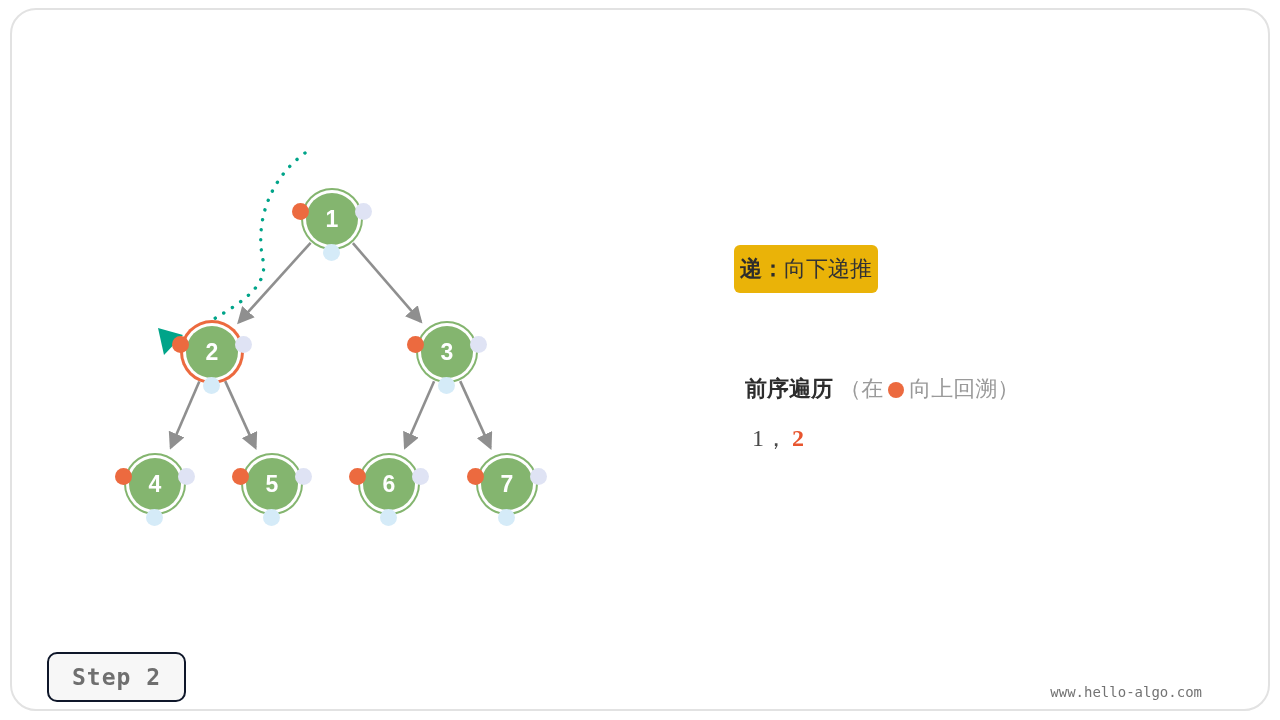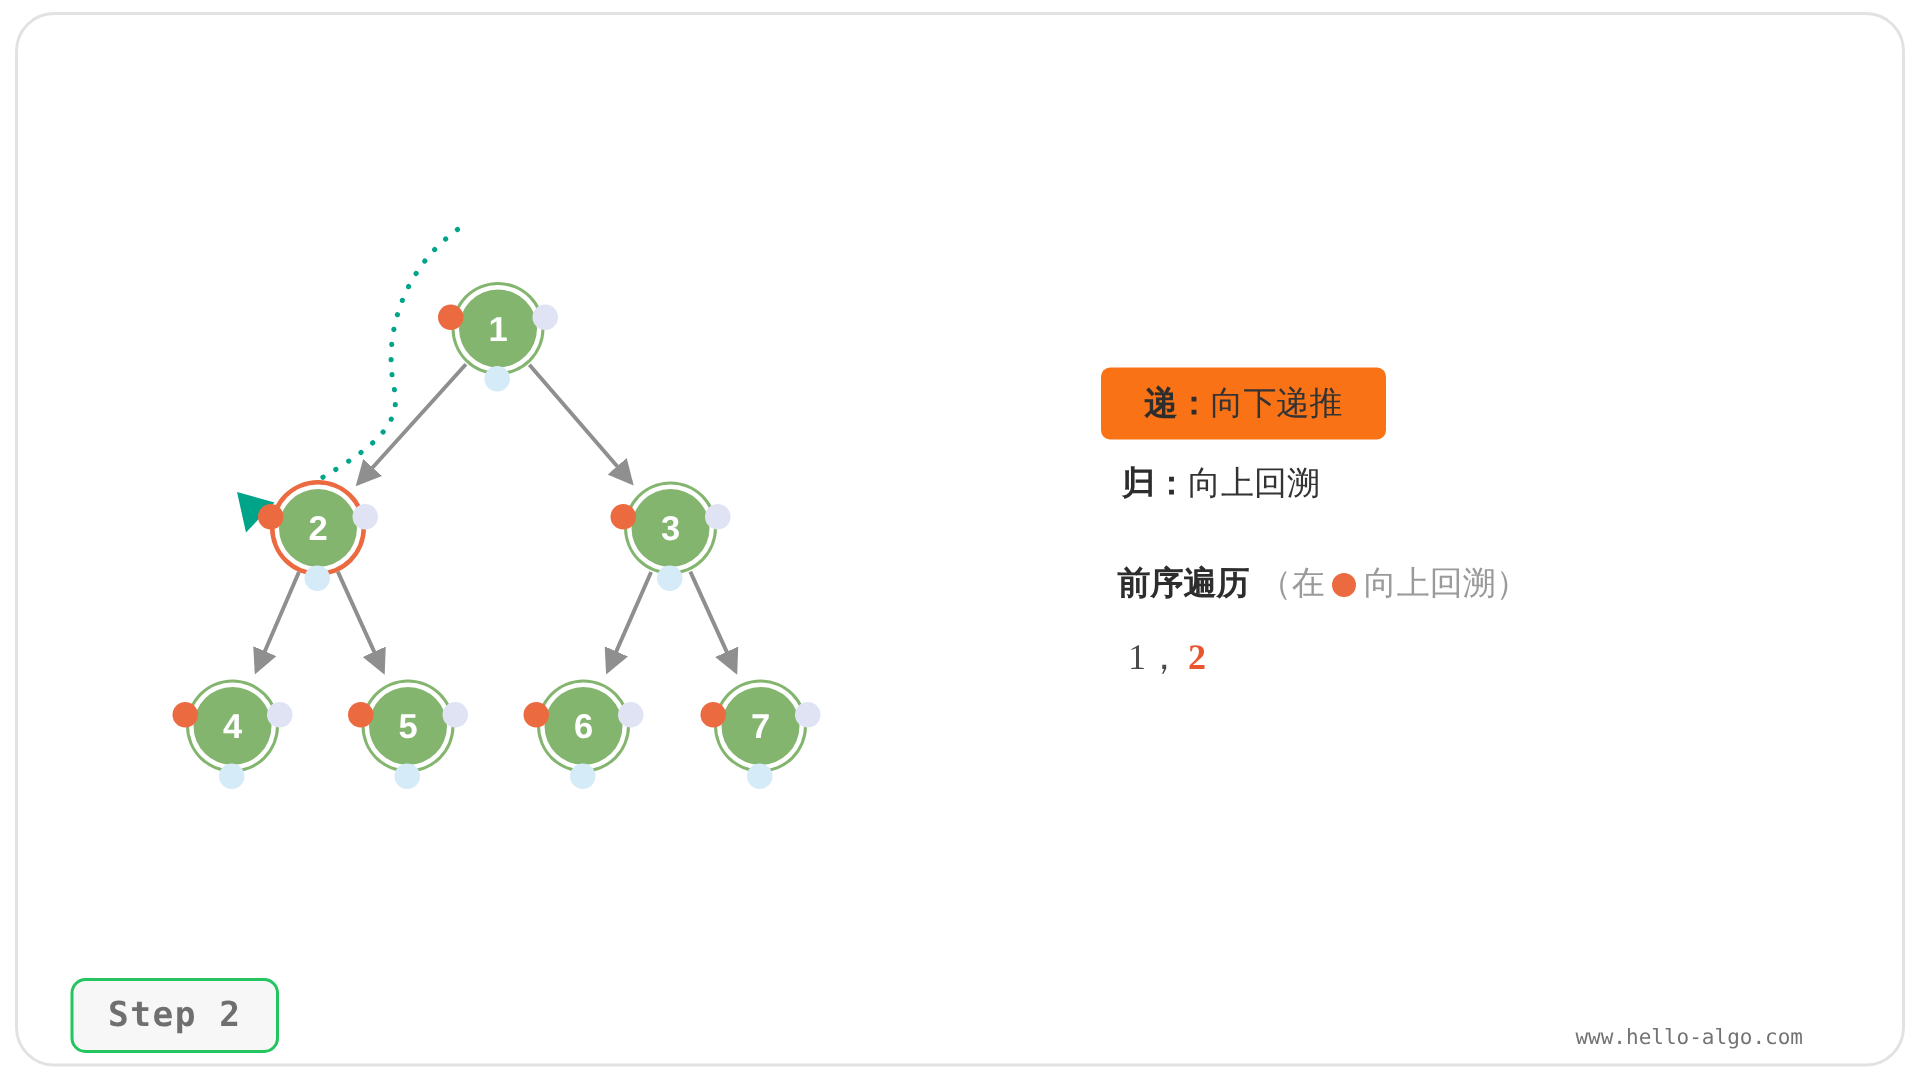--- a/index.html
+++ b/index.html
@@ -31,22 +31,22 @@
   .node.current {
     box-shadow:0 0 0 3px #ffffff, 0 0 0 6px #ec6a3f;
   }
   .dot { position:absolute; width:17px; height:17px; border-radius:50%; }
   .dot.pre  { background:#ec6a3f; left:-14px; top:10px; }
   .dot.in   { background:#dfe3f4; right:-14px; top:10px; }
   .dot.post { background:#d5ebf8; left:17px; bottom:-16px; }
   
   .legend-recurse {
     position:absolute; left:722px; top:235px;
-    background:#f97316; border-radius:6px;
-    padding:9px 29px; font-size:22px; color:#333333;
+    background:#eab308; border-radius:6px;
+    padding:9px 6px; font-size:22px; color:#333333;
   }
   .legend-return {
     position:absolute; left:736px; top:297px;
     font-size:22px; color:#333333;
   }
   .bold-cjk { font-weight:bold; color:#2d2d2d; }
   .legend-traversal {
     position:absolute; left:733px; top:364px;
     font-size:22px; color:#2d2d2d;
   }
@@ -57,21 +57,21 @@
   }
   .sequence {
     position:absolute; left:740px; top:412px;
     font-family:Liberation Serif, serif;
     font-size:24px; color:#4a4a4a;
   }
   .sequence .current-num { color:#e8552e; font-weight:bold; margin-left:4px; }
   
   .step-box {
     position:absolute; left:35px; top:642px;
-    border:2px solid #22c55e; border-radius:10px;
+    border:2px solid #0f172a; border-radius:10px;
     background:#f7f7f7;
     padding:10px 23px;
     font-family:"DejaVu Sans Mono", monospace;
     font-weight:bold; font-size:23px; color:#6f6f6f;
     letter-spacing:1px;
   }
   
   .watermark {
     position:absolute; right:66px; top:674px;
     font-family:"DejaVu Sans Mono", monospace;
@@ -149,23 +149,20 @@
       <span class="dot post"></span>
       <span>7</span>
     </div>
 
   </div>
 
   <div class="legend-recurse">
     <span class="bold-cjk">递：</span><span>向下递推</span>
   </div>
 
-  <div class="legend-return">
-    <span class="bold-cjk">归：</span><span>向上回溯</span>
-  </div>
 
   <div class="legend-traversal">
     <span class="bold-cjk">前序遍历</span>
     <span class="note">（在</span><span class="inline-dot"></span><span class="note">向上回溯）</span>
   </div>
 
   <div class="sequence">
     <span>1，</span><span class="current-num">2</span>
   </div>
 

